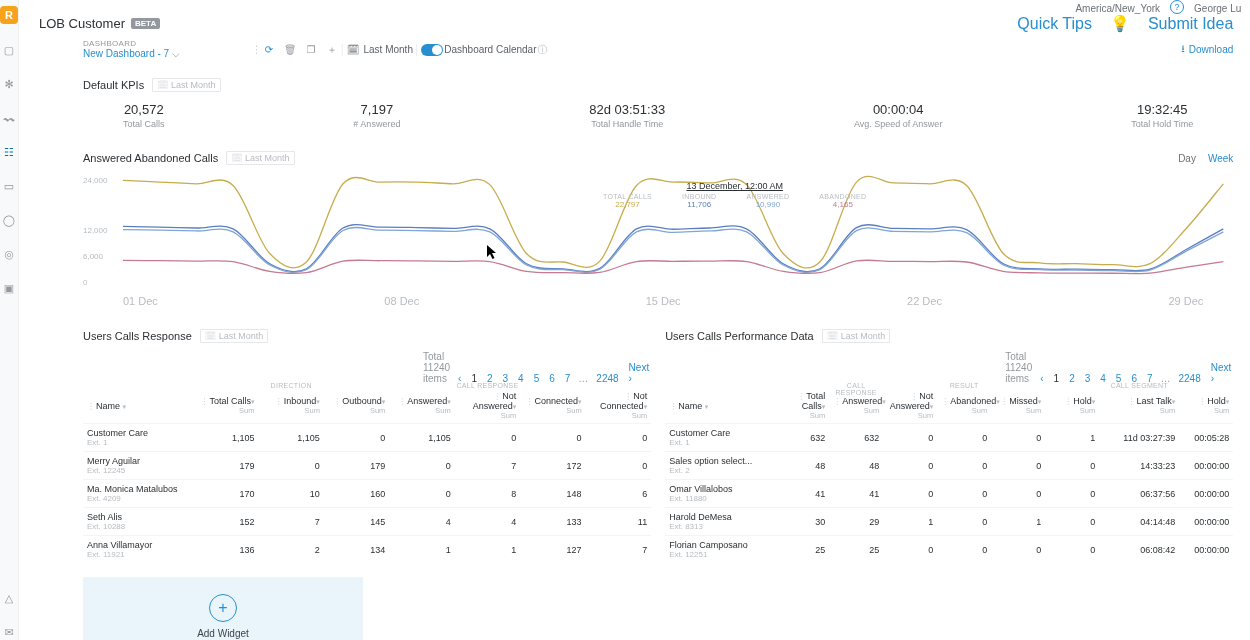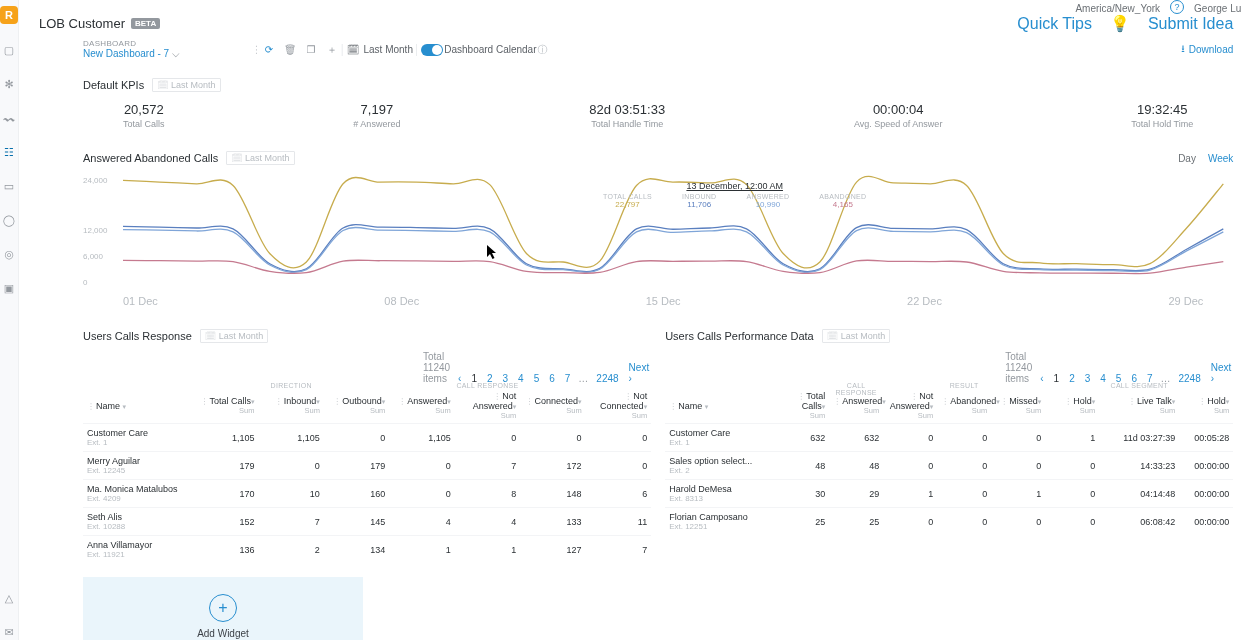--- a/index.html
+++ b/index.html
@@ -347,21 +347,21 @@
           <table class="tbl">
             <thead>
                 <tr>
               <th class="name"><span class="handle">⋮</span><span>Name</span> <span class="caret">▾</span></th>
               <th><span class="handle">⋮</span><span>Total Calls</span><span class="caret">▾</span><span class="sub">Sum</span></th>
               <th><span class="grp">CALL RESPONSE</span><span class="handle">⋮</span><span>Answered</span><span class="caret">▾</span><span class="sub">Sum</span></th>
               <th><span class="handle">⋮</span><span>Not Answered</span><span class="caret">▾</span><span class="sub">Sum</span></th>
               <th><span class="grp">RESULT</span><span class="handle">⋮</span><span>Abandoned</span><span class="caret">▾</span><span class="sub">Sum</span></th>
               <th><span class="handle">⋮</span><span>Missed</span><span class="caret">▾</span><span class="sub">Sum</span></th>
               <th><span class="handle">⋮</span><span>Hold</span><span class="caret">▾</span><span class="sub">Sum</span></th>
-              <th style="width:80px"><span class="grp">CALL SEGMENT</span><span class="handle">⋮</span><span>Live Talk</span><span class="caret">▾</span><span class="sub">Sum</span></th>
+              <th style="width:80px"><span class="grp">CALL SEGMENT</span><span class="handle">⋮</span><span>Last Talk</span><span class="caret">▾</span><span class="sub">Sum</span></th>
               <th><span class="handle">⋮</span><span>Hold</span><span class="caret">▾</span><span class="sub">Sum</span></th>
             </tr>
               </thead>
             <tbody id="ucp-body">
                 <tr>
                   <td class="name"><span class="n">Customer Care</span><span class="x">Ext. 1</span></td>
                   <td>632</td>
                   <td>632</td>
                   <td>0</td>
                   <td>0</td>
@@ -375,20 +375,31 @@
                   <td>48</td>
                   <td>48</td>
                   <td>0</td>
                   <td>0</td>
                   <td>0</td>
                   <td>0</td>
                   <td>14:33:23</td>
                   <td>00:00:00</td>
                 </tr>
                 <tr>
+                  <td class="name"><span class="n">Omar Villalobos</span><span class="x">Ext. 11880</span></td>
+                  <td>41</td>
+                  <td>41</td>
+                  <td>0</td>
+                  <td>0</td>
+                  <td>0</td>
+                  <td>0</td>
+                  <td>06:37:56</td>
+                  <td>00:00:00</td>
+                </tr>
+                <tr>
                   <td class="name"><span class="n">Harold DeMesa</span><span class="x">Ext. 8313</span></td>
                   <td>30</td>
                   <td>29</td>
                   <td>1</td>
                   <td>0</td>
                   <td>1</td>
                   <td>0</td>
                   <td>04:14:48</td>
                   <td>00:00:00</td>
                 </tr>

